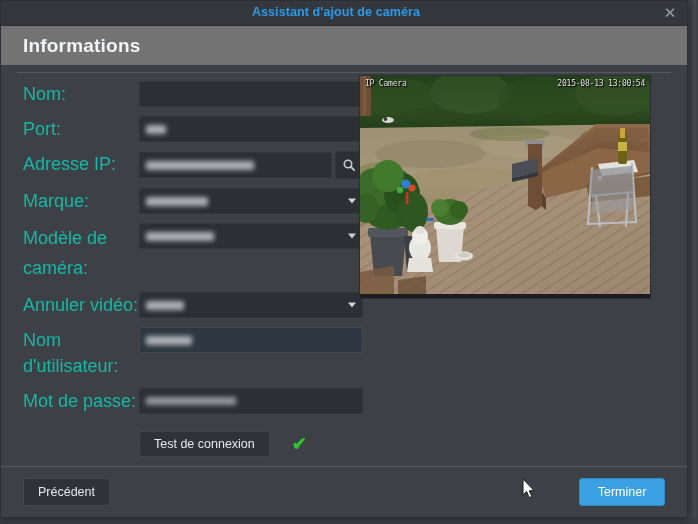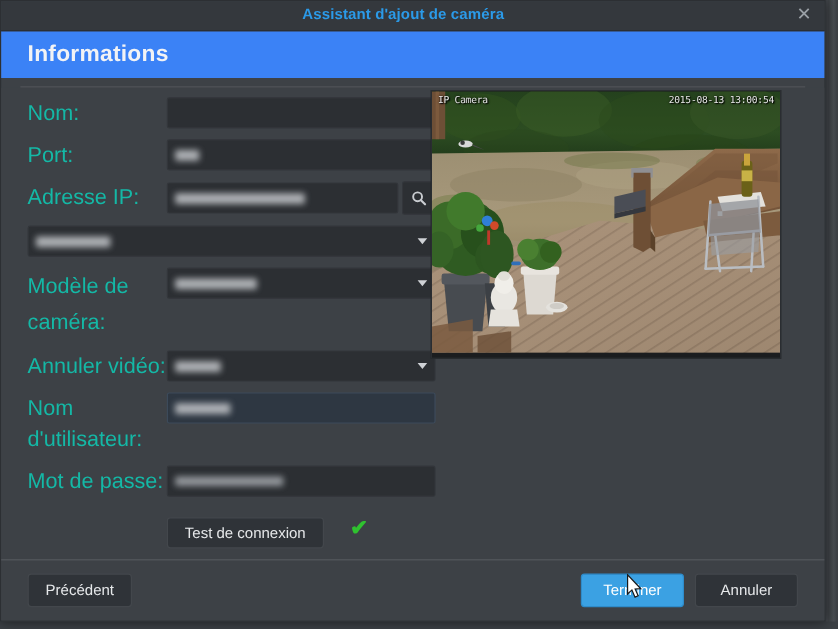--- a/index.html
+++ b/index.html
@@ -76,21 +76,21 @@
     font-size: 15px;
     line-height: 20px;
     text-align: center;
     cursor: pointer;
   }
 
   
   .header {
     flex: 0 0 auto;
     padding: 9px 16px 8px 22px;
-    background: #3b82f6;
+    background: #737373;
   }
   .header h1 {
     margin: 0;
     font-size: 19px;
     font-weight: bold;
     color: #f2f3f5;
     letter-spacing: .2px;
   }
   .header-rule {
     height: 1px;
@@ -195,21 +195,21 @@
     width: 0; height: 0;
     border-left: 4px solid transparent;
     border-right: 4px solid transparent;
     border-top: 5px solid #cfd2d6;
     filter: blur(.3px);
   }
 
   
   .test-row {
     display: flex;
-    align-items: flex-start;
+    align-items: center;
     margin-top: 17px;
     margin-left: 116px;
   }
   .btn {
     background: #2f3338;
     border: 1px solid #43474c;
     border-radius: 3px;
     color: #e6e8ea;
     font-size: 12.5px;
     font-family: "Liberation Sans", sans-serif;
@@ -347,20 +347,21 @@
           <div class="search-btn">
             <svg width="14" height="14" viewBox="0 0 14 14" aria-hidden="true">
               <circle cx="6" cy="6" r="3.7" fill="none" stroke="#c9ccd0" stroke-width="1.6"></circle>
               <line x1="8.8" y1="8.8" x2="12.2" y2="12.2" stroke="#c9ccd0" stroke-width="1.8" stroke-linecap="round"></line>
             </svg>
           </div>
         </div>
       </div>
 
       <div class="row">
+        <div class="label">Marque:</div>
         <div class="field-wrap">
           <div class="input">
             <span class="redacted w-brand"></span>
             <span class="caret"></span>
           </div>
         </div>
       </div>
 
       <div class="row">
         <div class="label two-line">Modèle de caméra:</div>
@@ -553,17 +554,16 @@
       </svg>
     </div>
   </div>
 
   <div class="footer">
     <div class="left-btns">
       <button class="btn">Précédent</button>
     </div>
     <div class="right-btns">
       <button class="btn primary">Terminer</button>
-      <button class="btn">Annuler</button>
     </div>
   </div>
 
 </div>
 
 </body></html>

